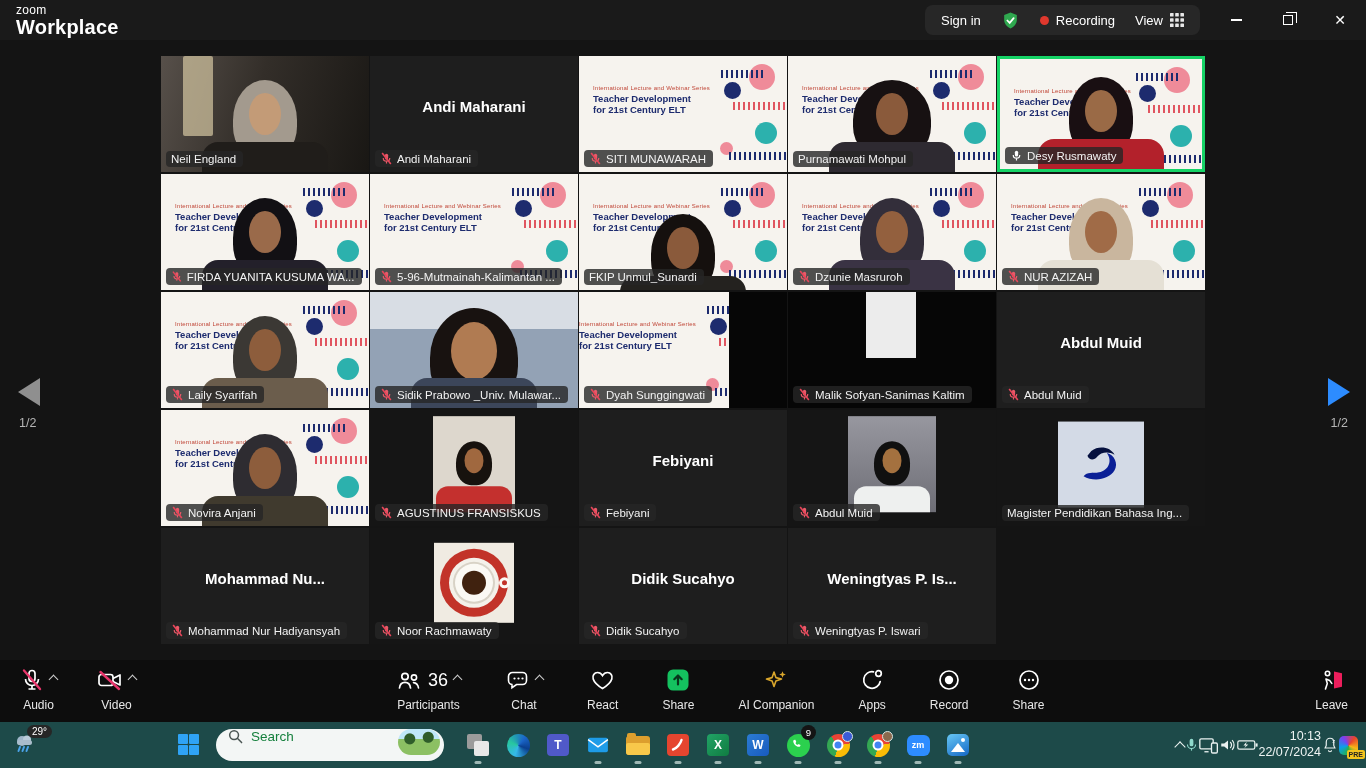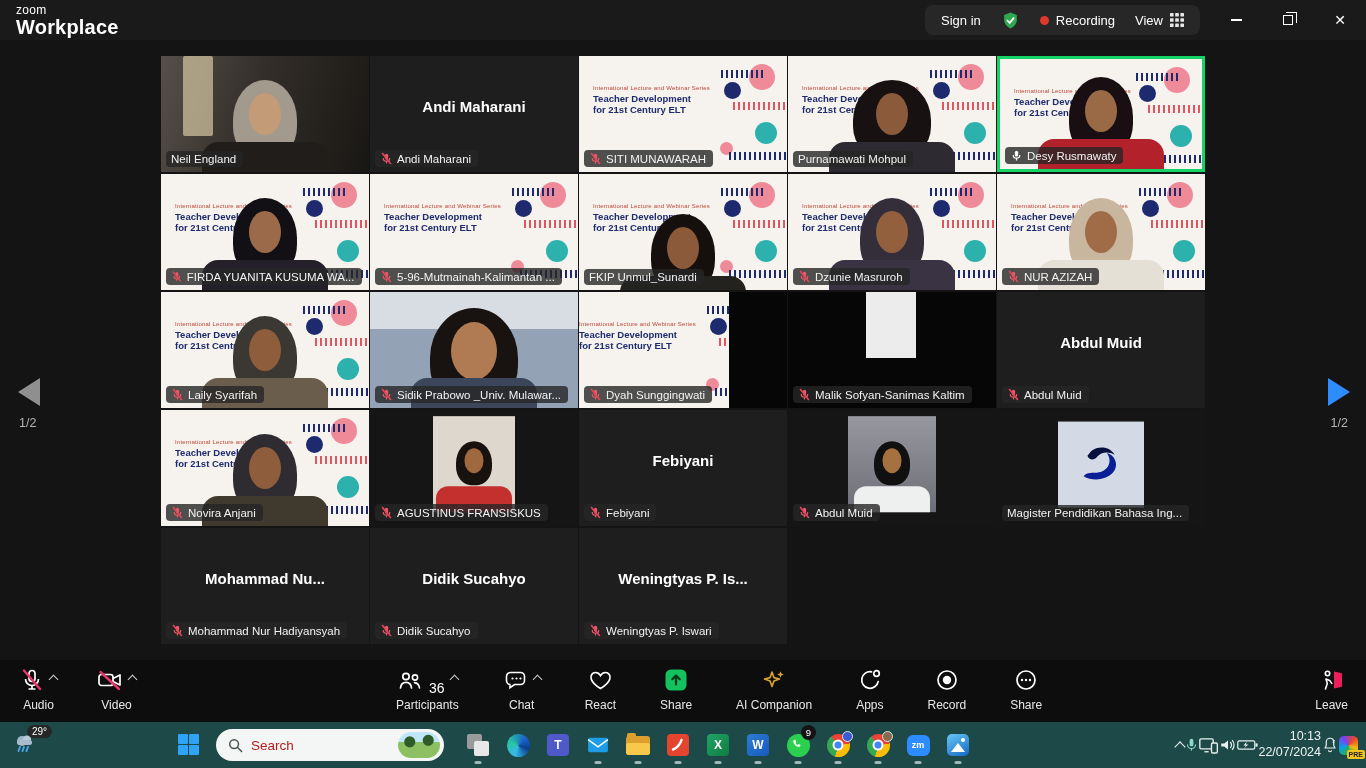--- a/index.html
+++ b/index.html
@@ -116,33 +116,33 @@
   
   .toolbar { position:absolute; left:0; right:0; top:660px; height:62px; background:#0d0d0d; color:#e8e8e8; }
   .tb-left   { position:absolute; left:20px;  top:8px; display:flex; gap:40px; }
   .tb-center { position:absolute; left:396px; top:8px; display:flex; gap:44px; }
   .tb-right  { position:absolute; right:18px; top:8px; }
   .tbitem { display:flex; flex-direction:column; align-items:center; gap:4px; font-size:12px; cursor:pointer; }
   .icn { height:26px; display:flex; align-items:flex-start; gap:6px; }
   .icn svg { display:block; }
   .crt { width:7px; height:7px; border-left:1.6px solid #cfcfcf; border-top:1.6px solid #cfcfcf;
     transform:rotate(45deg); margin-top:8px; }
-  .pcount { font-size:14px; margin-top:12px; color:#fff; }
+  .pcount { font-size:18px; margin-top:2px; color:#fff; }
 
   
   .taskbar { position:absolute; left:0; right:0; bottom:0; height:46px; background:#1d4a49; }
   .weather { position:absolute; left:12px; top:9px; cursor:pointer; }
   .wbadge { position:absolute; top:-6px; left:15px; background:#262626; color:#fff; font-size:10px;
     padding:1px 5px; border-radius:9px; }
   .start { position:absolute; left:178px; top:12px; width:21px; height:21px; display:grid;
     grid-template-columns:10px 10px; grid-template-rows:10px 10px; gap:1px; cursor:pointer; }
   .start i { background:#2fa3f5; border-radius:1px; }
   .search { position:absolute; left:216px; top:7px; width:228px; height:32px; border-radius:16px;
-    background:#f3f6f5; display:flex; align-items:center; gap:8px; padding:0 4px 0 12px;
-    color:#b91c1c; font-size:13.5px; cursor:pointer; }
+    background:#f3f6f5; display:flex; align-items:flex-start; gap:8px; padding:0 4px 0 12px;
+    color:#15803d; font-size:13.5px; cursor:pointer; }
   .simg { margin-left:auto; width:42px; height:26px; border-radius:13px;
     background:radial-gradient(circle at 28% 38%, #2f5d2a 0 5px, transparent 6px),
                radial-gradient(circle at 72% 32%, #2f5d2a 0 5px, transparent 6px),
                linear-gradient(#bfe7f8 0 40%, #8cc063 40% 100%); }
   .apps { position:absolute; left:458px; top:3px; display:flex; }
   .appbtn { width:40px; height:40px; display:flex; align-items:center; justify-content:center; position:relative; cursor:pointer; }
   .rundot { position:absolute; bottom:1px; left:50%; transform:translateX(-50%); width:7px; height:3px; border-radius:2px; background:#9fb8b5; }
   .abadge { position:absolute; top:0; right:2px; background:#141414; color:#fff; font-size:9.5px; min-width:15px;
     height:15px; border-radius:8px; display:grid; place-items:center; padding:0 3px; z-index:2; }
   .ic-tv { position:relative; width:22px; height:22px; }
@@ -631,20 +631,37 @@
         <div class="tile t20 k-name">
           <div class="cname">Mohammad  Nu...</div>
           <div class="tag">
             <svg width="13" height="13" viewBox="0 0 24 24">
               <rect x="9" y="3" width="6" height="11" rx="3" fill="#e85a68"></rect>
               <path d="M6 11a6 6 0 0 0 12 0" stroke="#e85a68" stroke-width="2.2" fill="none"></path>
               <path d="M12 17v4" stroke="#e85a68" stroke-width="2.2"></path>
               <line x1="4" y1="2" x2="20" y2="22" stroke="#e8455a" stroke-width="3"></line>
             </svg>
             <span>Mohammad Nur Hadiyansyah</span>
+          </div>
+        </div>
+        <div class="tile t22 k-media">
+          <div class="media">
+            <div class="saucer"></div>
+            <div class="cup"></div>
+            <div class="handle"></div>
+            <div class="coffee"></div>
+          </div>
+          <div class="tag">
+            <svg width="13" height="13" viewBox="0 0 24 24">
+              <rect x="9" y="3" width="6" height="11" rx="3" fill="#e85a68"></rect>
+              <path d="M6 11a6 6 0 0 0 12 0" stroke="#e85a68" stroke-width="2.2" fill="none"></path>
+              <path d="M12 17v4" stroke="#e85a68" stroke-width="2.2"></path>
+              <line x1="4" y1="2" x2="20" y2="22" stroke="#e8455a" stroke-width="3"></line>
+            </svg>
+            <span>Noor Rachmawaty</span>
           </div>
         </div>
         <div class="tile t23 k-name">
           <div class="cname">Didik Sucahyo</div>
           <div class="tag">
             <svg width="13" height="13" viewBox="0 0 24 24">
               <rect x="9" y="3" width="6" height="11" rx="3" fill="#e85a68"></rect>
               <path d="M6 11a6 6 0 0 0 12 0" stroke="#e85a68" stroke-width="2.2" fill="none"></path>
               <path d="M12 17v4" stroke="#e85a68" stroke-width="2.2"></path>
               <line x1="4" y1="2" x2="20" y2="22" stroke="#e8455a" stroke-width="3"></line>

